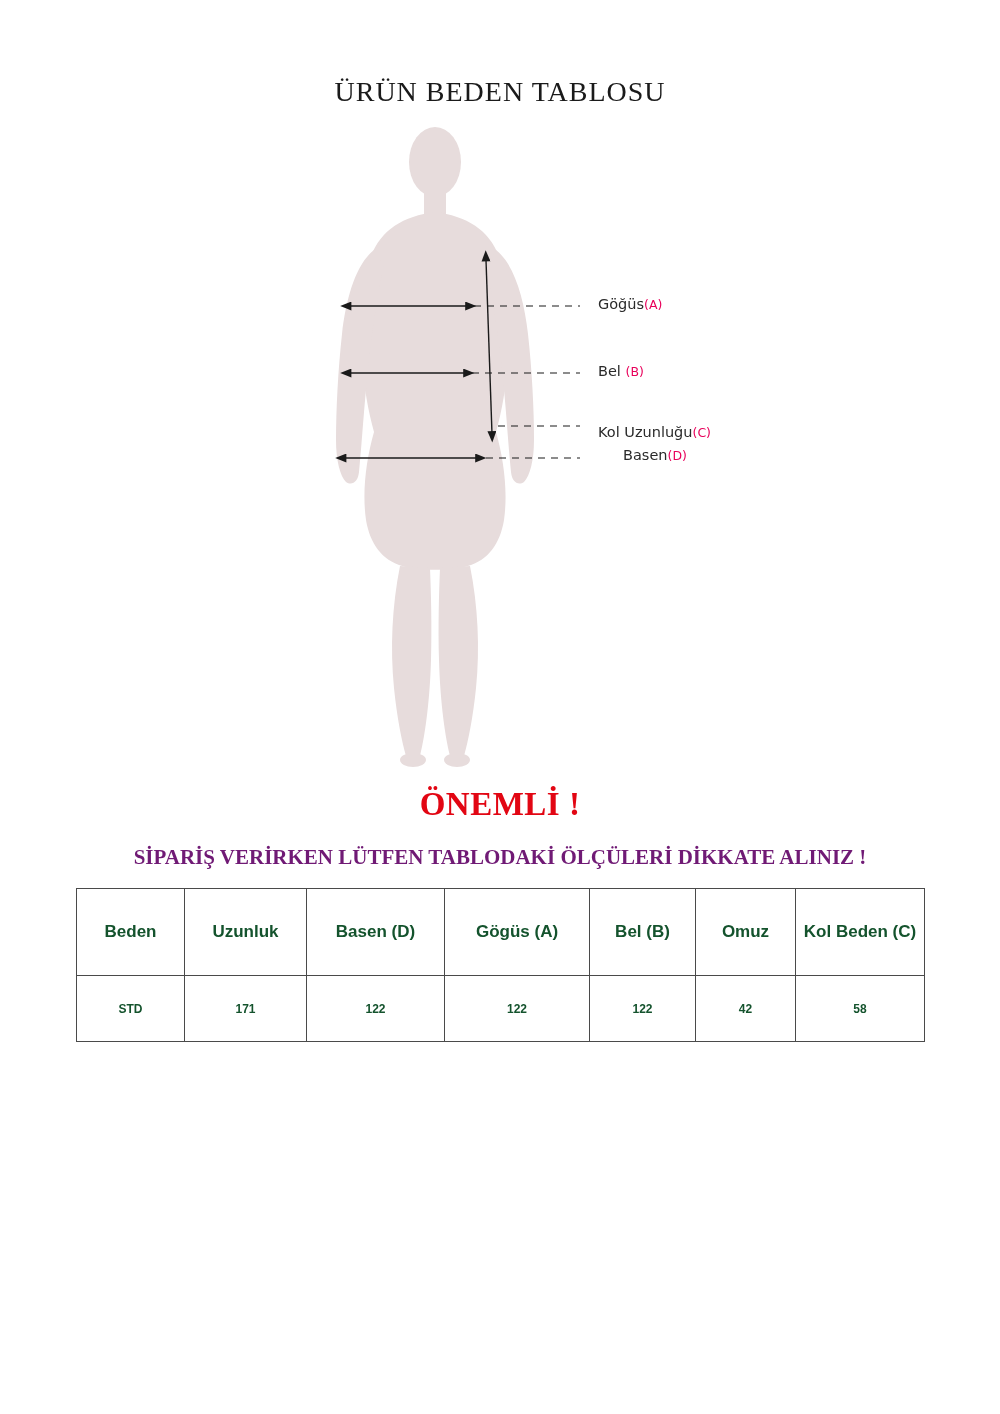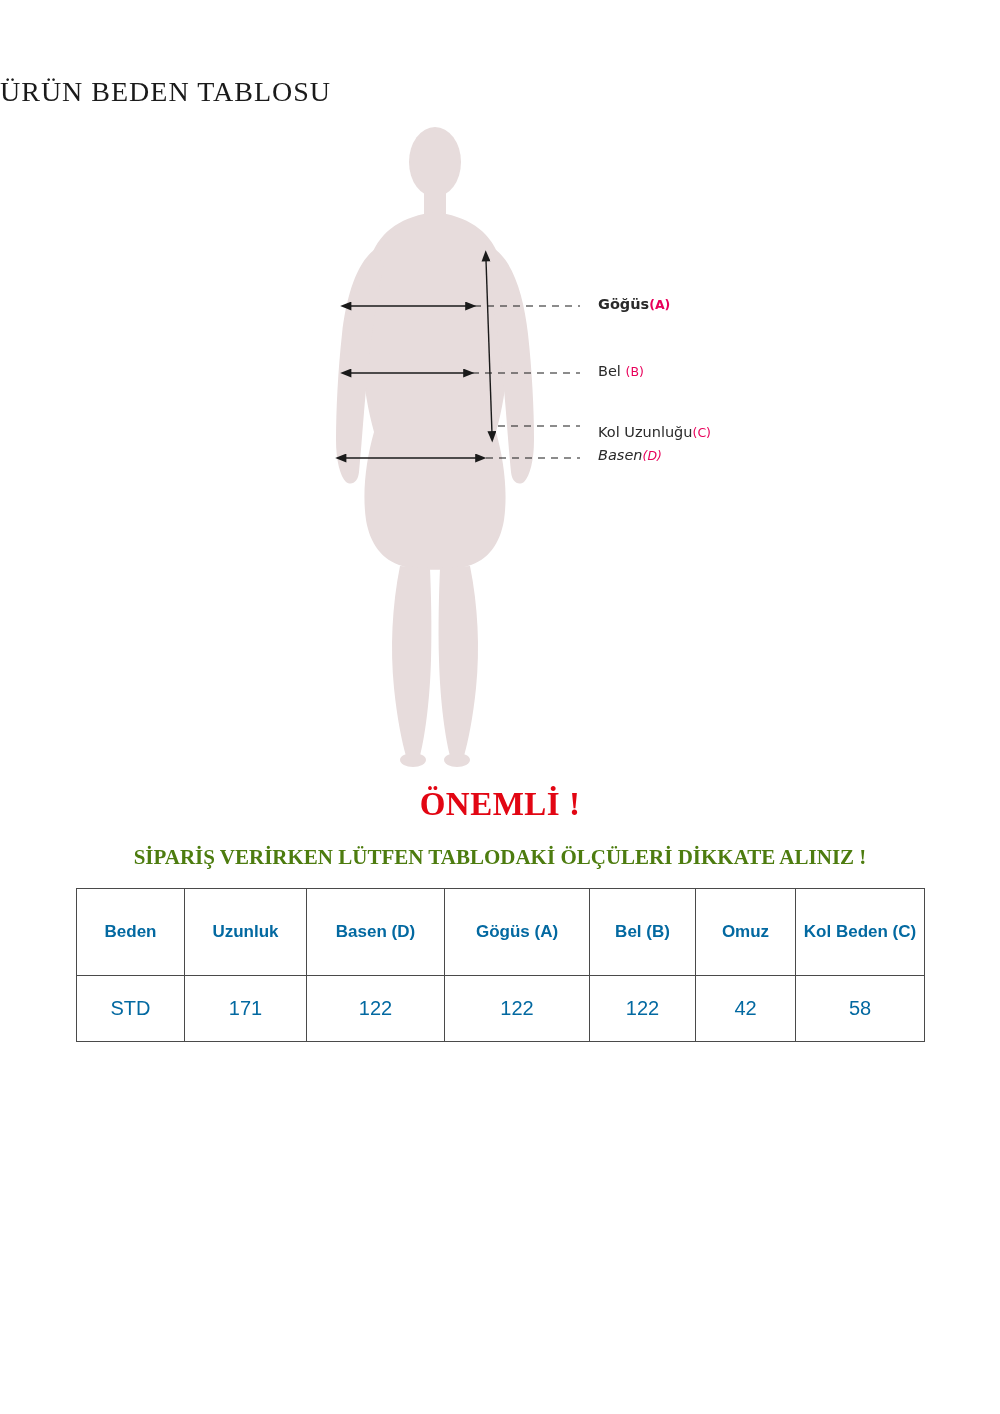--- a/index.html
+++ b/index.html
@@ -17,20 +17,21 @@
   .page {
     position: relative;
     width: 1000px;
     height: 1414px;
   }
   .doc-title {
     position: absolute;
     top: 76px;
     left: 0;
     width: 1000px;
+    text-align: center;
     font-family: "Liberation Serif", serif;
     font-size: 28px;
     letter-spacing: 1px;
     color: #1a1a1a;
   }
 
   
   .figure {
     position: absolute;
     top: 120px;
@@ -47,24 +48,24 @@
     position: absolute;
     font-family: "DejaVu Sans", sans-serif;
     font-size: 14.5px;
     color: #2a2a2a;
     white-space: nowrap;
   }
   .meas-label .code {
     color: #e8005a;
     font-size: 12.5px;
   }
-  .lbl-gogus { left: 598px; top: 296px; font-weight: bold; }
+  .lbl-gogus { left: 598px; top: 296px; }
   .lbl-bel   { left: 598px; top: 363px; }
   .lbl-kol   { left: 598px; top: 424px; }
-  .lbl-basen { left: 598px; top: 447px; font-style: italic; }
+  .lbl-basen { left: 623px; top: 447px; }
 
   
   .notice-main {
     position: absolute;
     top: 786px;
     left: 0;
     width: 1000px;
     text-align: center;
     font-family: "Liberation Serif", serif;
     font-weight: bold;
@@ -74,50 +75,50 @@
   }
   .notice-sub {
     position: absolute;
     top: 845px;
     left: 0;
     width: 1000px;
     text-align: center;
     font-family: "Liberation Serif", serif;
     font-weight: bold;
     font-size: 21px;
-    color: #4d7c0f;
+    color: #701a75;
   }
 
   
   .size-table {
     position: absolute;
     top: 888px;
     left: 76px;
     width: 848px;
     border-collapse: collapse;
     table-layout: fixed;
   }
   .size-table th,
   .size-table td {
     border: 1px solid #4a4a4a;
     text-align: center;
-    color: #0369a1;
+    color: #14532d;
     font-family: "Liberation Sans", sans-serif;
   }
   .size-table th {
     height: 78px;
     font-size: 17px;
     font-weight: bold;
     padding: 4px 2px;
     line-height: 1.25;
   }
   .size-table td {
     height: 57px;
-    font-size: 20px;
-    font-weight: normal;
+    font-size: 12px;
+    font-weight: bold;
     padding: 4px 2px;
   }
   .col-0 { width: 108px; }
   .col-1 { width: 122px; }
   .col-2 { width: 138px; }
   .col-3 { width: 145px; }
   .col-4 { width: 106px; }
   .col-5 { width: 100px; }
   .col-6 { width: 129px; }
 </style>

